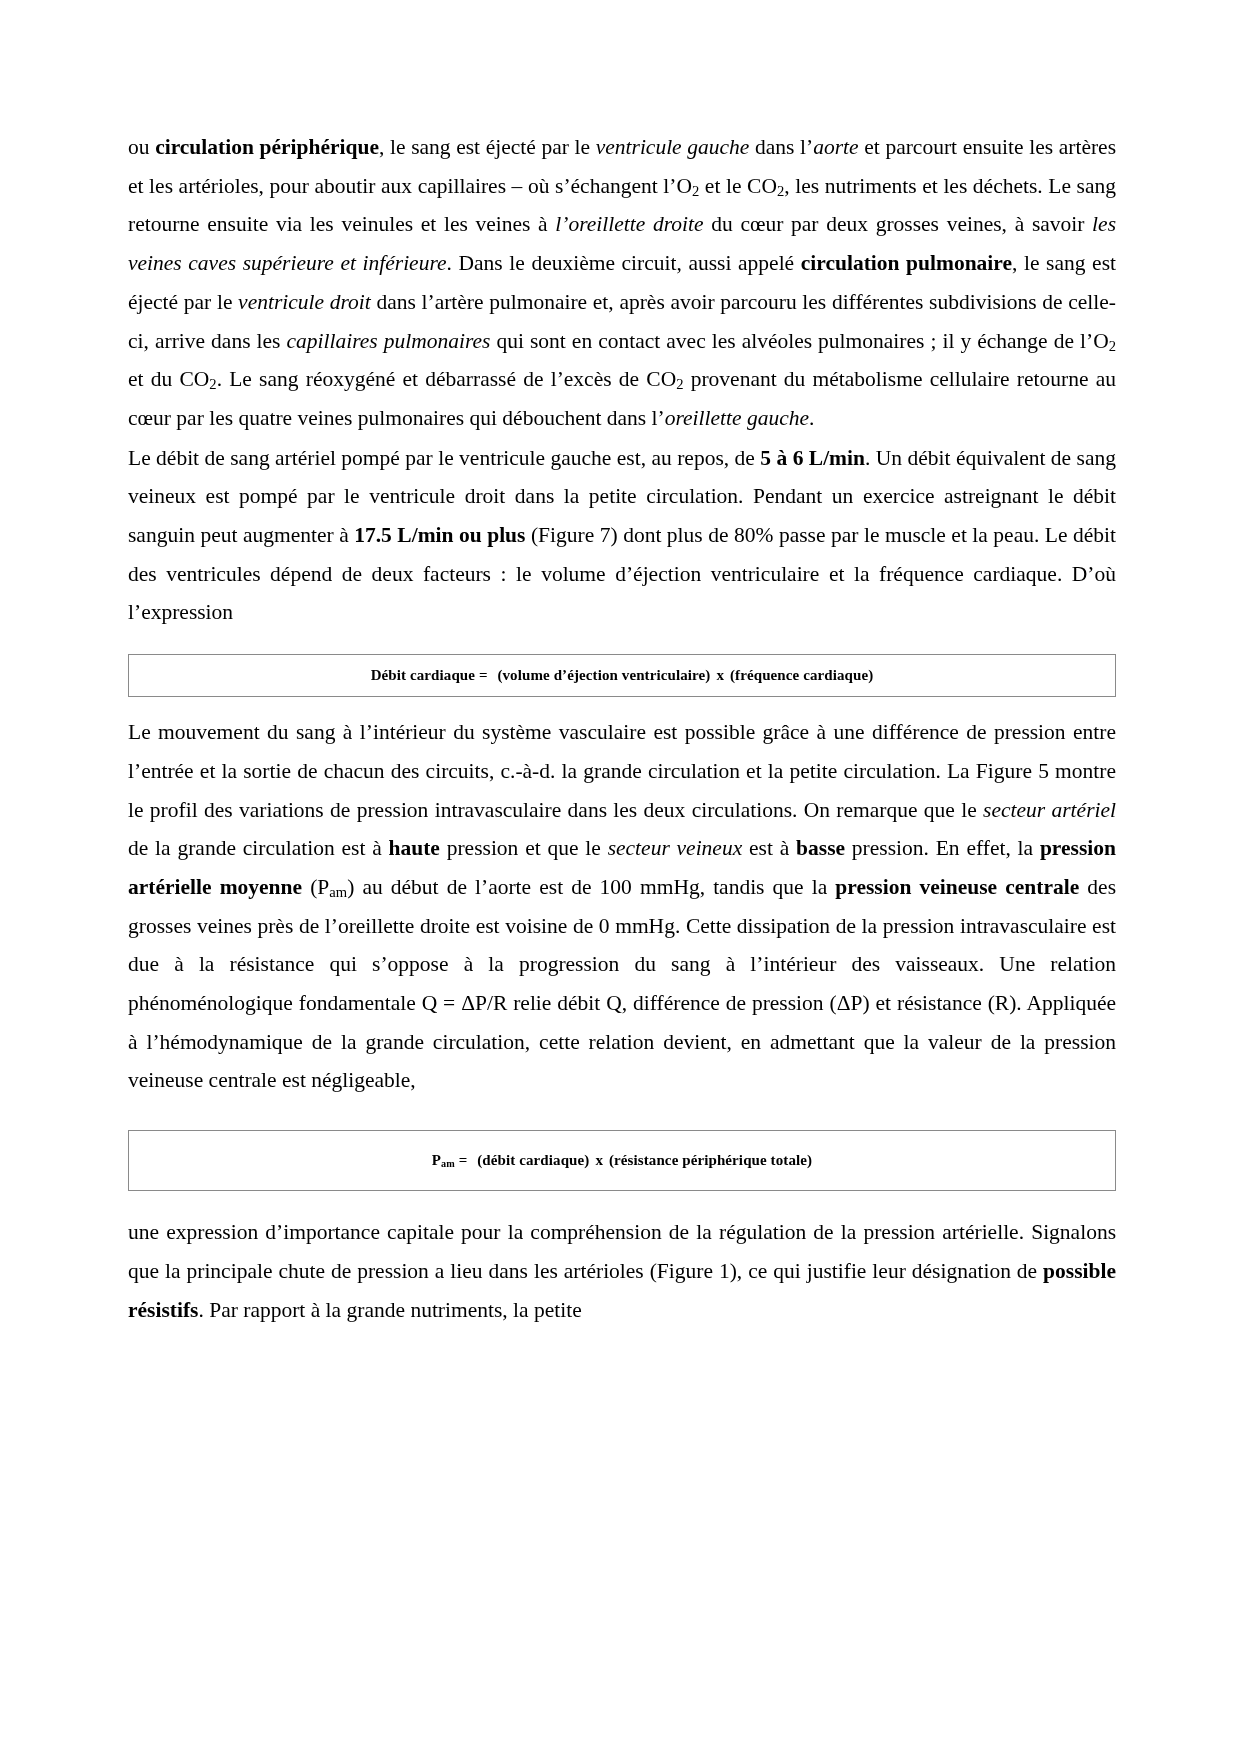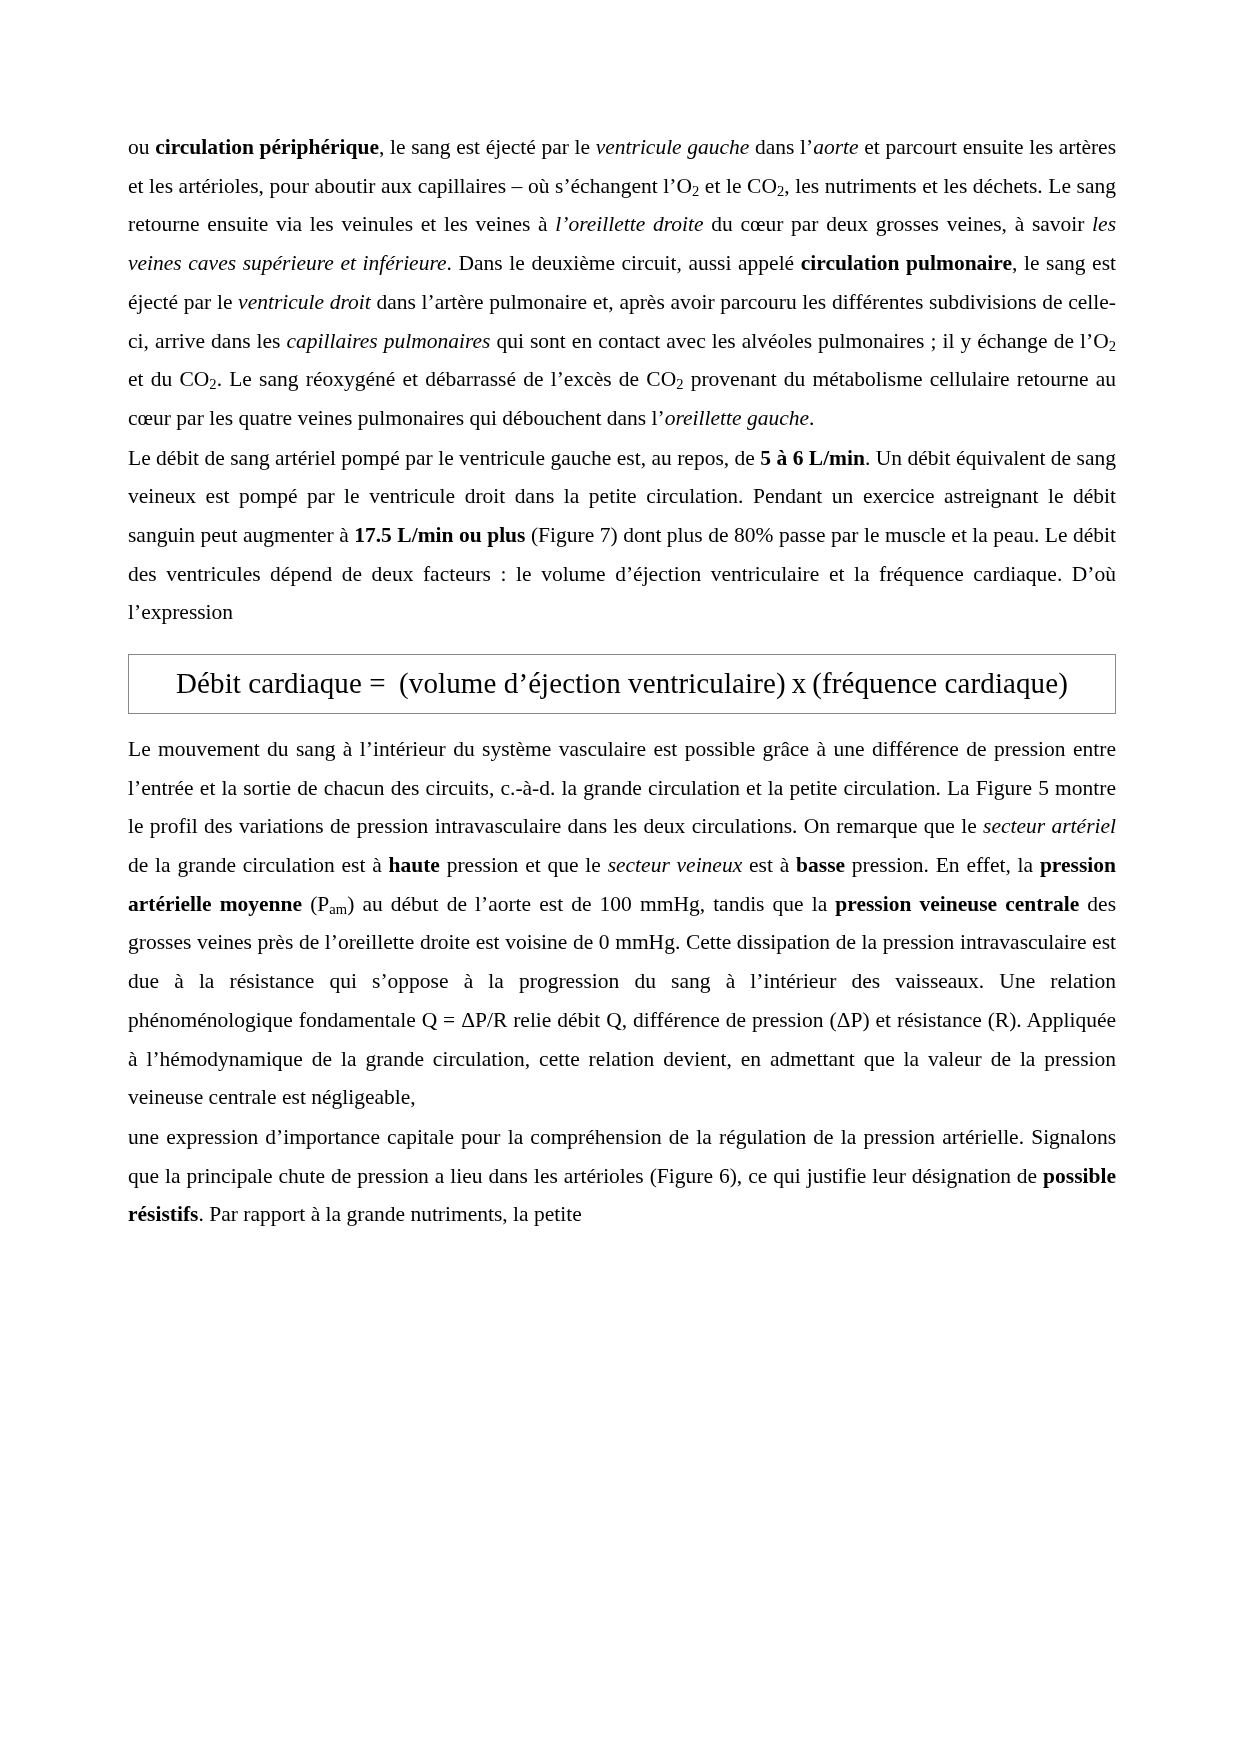--- a/index.html
+++ b/index.html
@@ -54,22 +54,22 @@
     margin: 22px 0 16px 0;
     padding: 11px 10px 12px 10px;
     text-align: center;
   }
   .formula-box.second {
     margin-top: 30px;
     margin-bottom: 22px;
     padding: 20px 10px 21px 10px;
   }
   .formula-text {
-    font-size: 29px;
-    font-weight: normal;
+    font-size: 15px;
+    font-weight: bold;
     line-height: 1.2;
     letter-spacing: 0.1px;
   }
   .formula-text .gap {
     display: inline-block;
     width: 6px;
   }
   .nowrap { white-space: nowrap; }
 </style>
 </head>
@@ -86,18 +86,21 @@
   </p>
 
   <div class="formula-box">
     <div class="formula-text"><span class="nowrap">Débit cardiaque = </span><span class="gap"></span><span class="nowrap">(volume d’éjection ventriculaire)</span><span class="gap"></span><span>x</span><span class="gap"></span><span class="nowrap">(fréquence cardiaque)</span></div>
   </div>
 
   <p class="body-text para">
     <span>Le mouvement du sang à l’intérieur du système vasculaire est possible grâce à une différence de pression entre l’entrée et la sortie de chacun des circuits, c.-à-d. la grande circulation et la petite circulation. La Figure 5 montre le profil des variations de pression intravasculaire dans les deux circulations. On remarque que le </span><i>secteur artériel</i><span> de la grande circulation est à </span><b>haute</b><span> pression et que le </span><i>secteur veineux</i><span> est à </span><b>basse</b><span> pression. En effet, la </span><b>pression artérielle moyenne</b><span> (P</span><sub>am</sub><span>) au début de l’aorte est de 100 mmHg, tandis que la </span><b>pression veineuse centrale</b><span> des grosses veines près de l’oreillette droite est voisine de 0 mmHg. Cette dissipation de la pression intravasculaire est due à la résistance qui s’oppose à la progression du sang à l’intérieur des vaisseaux. Une relation phénoménologique fondamentale Q = ΔP/R relie débit Q, différence de pression (ΔP) et résistance (R). Appliquée à l’hémodynamique de la grande circulation, cette relation devient, en admettant que la valeur de la pression veineuse centrale est négligeable,</span>
   </p>
 
+  <div class="formula-box second">
+    <div class="formula-text"><span>P</span><sub>am</sub><span> = </span><span class="gap"></span><span class="nowrap">(débit cardiaque)</span><span class="gap"></span><span>x</span><span class="gap"></span><span class="nowrap">(résistance périphérique totale)</span></div>
+  </div>
 
   <p class="body-text para">
-    <span>une expression d’importance capitale pour la compréhension de la régulation de la pression artérielle. Signalons que la principale chute de pression a lieu dans les artérioles (Figure 6), ce qui justifie leur désignation de </span><b>possible résistifs</b><span>. Par rapport à la grande nutriments, la petite</span>
+    <span>une expression d’importance capitale pour la compréhension de la régulation de la pression artérielle. Signalons que la principale chute de pression a lieu dans les artérioles (Figure 1), ce qui justifie leur désignation de </span><b>possible résistifs</b><span>. Par rapport à la grande nutriments, la petite</span>
   </p>
 
 </div>
 
 </body></html>

